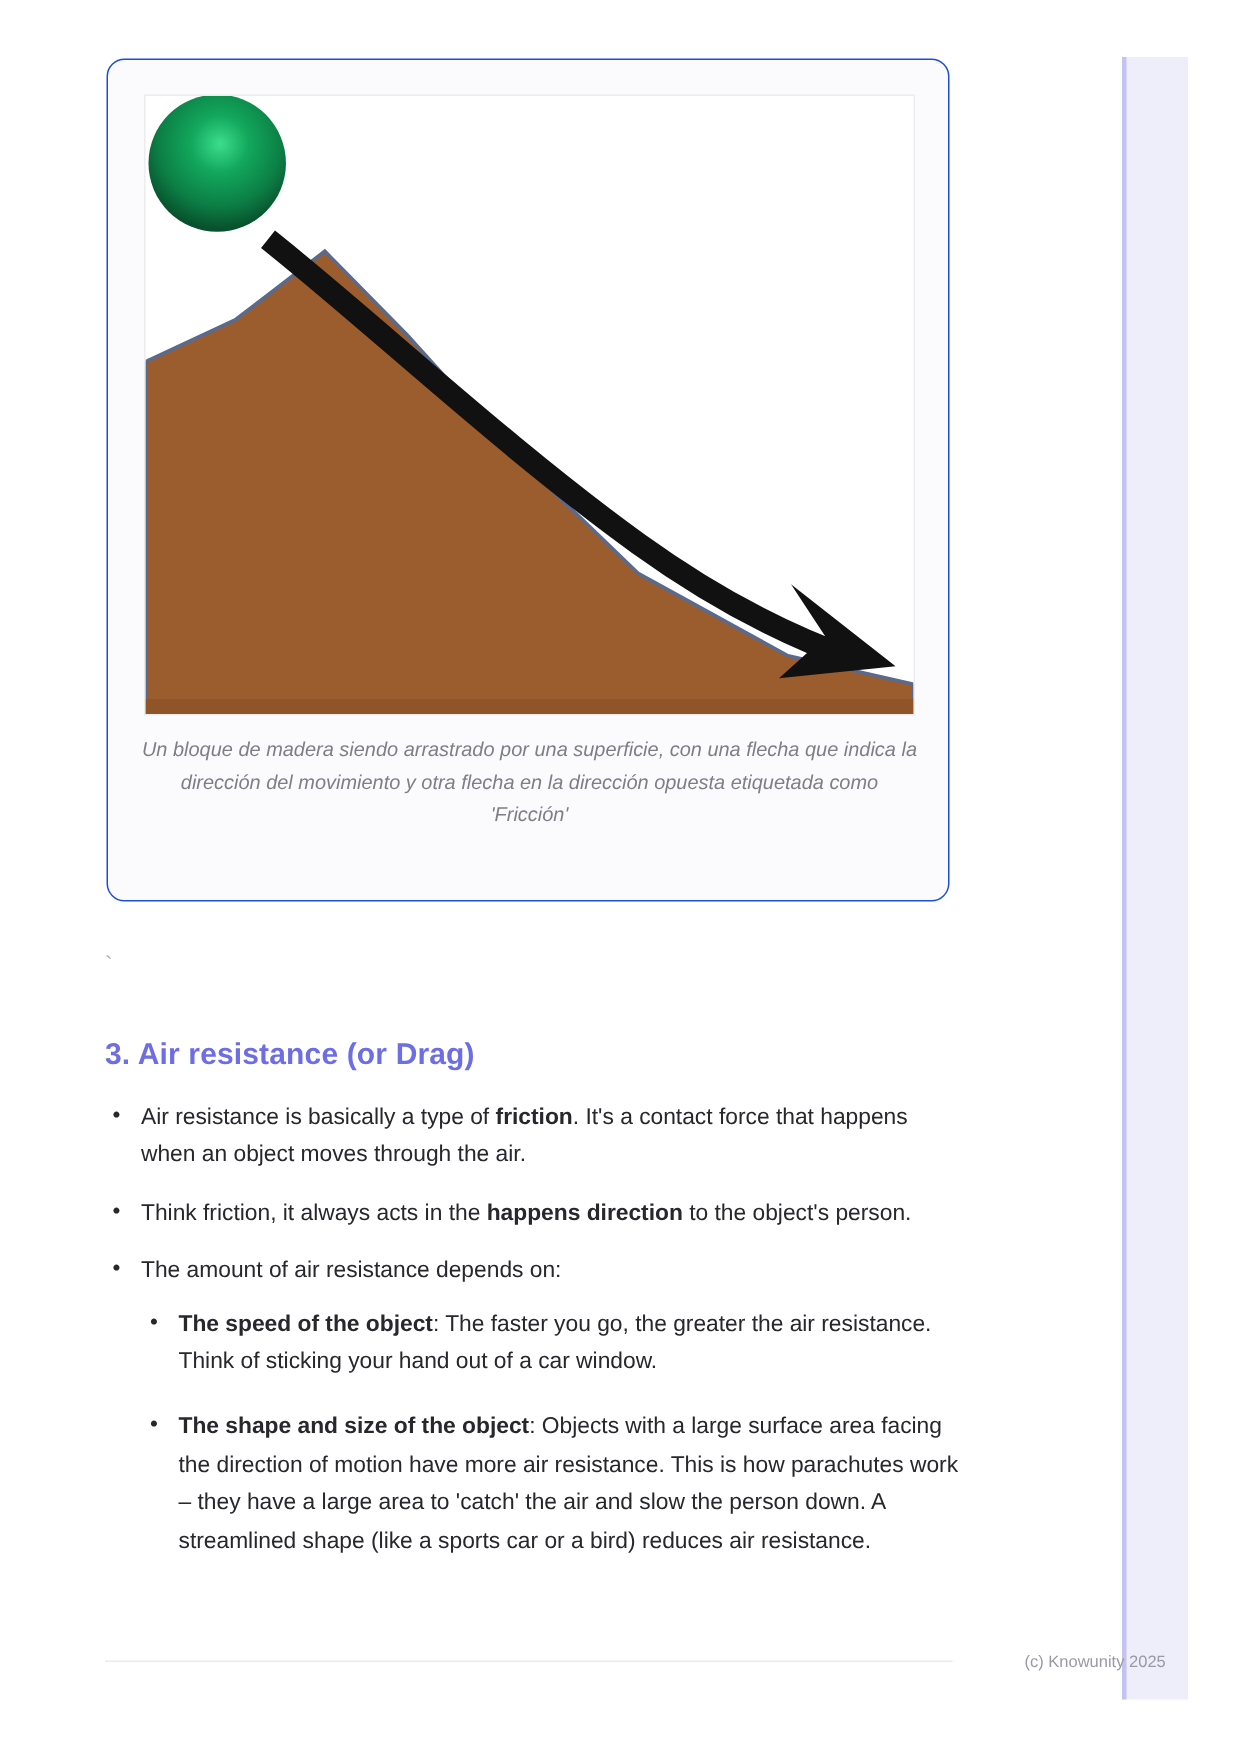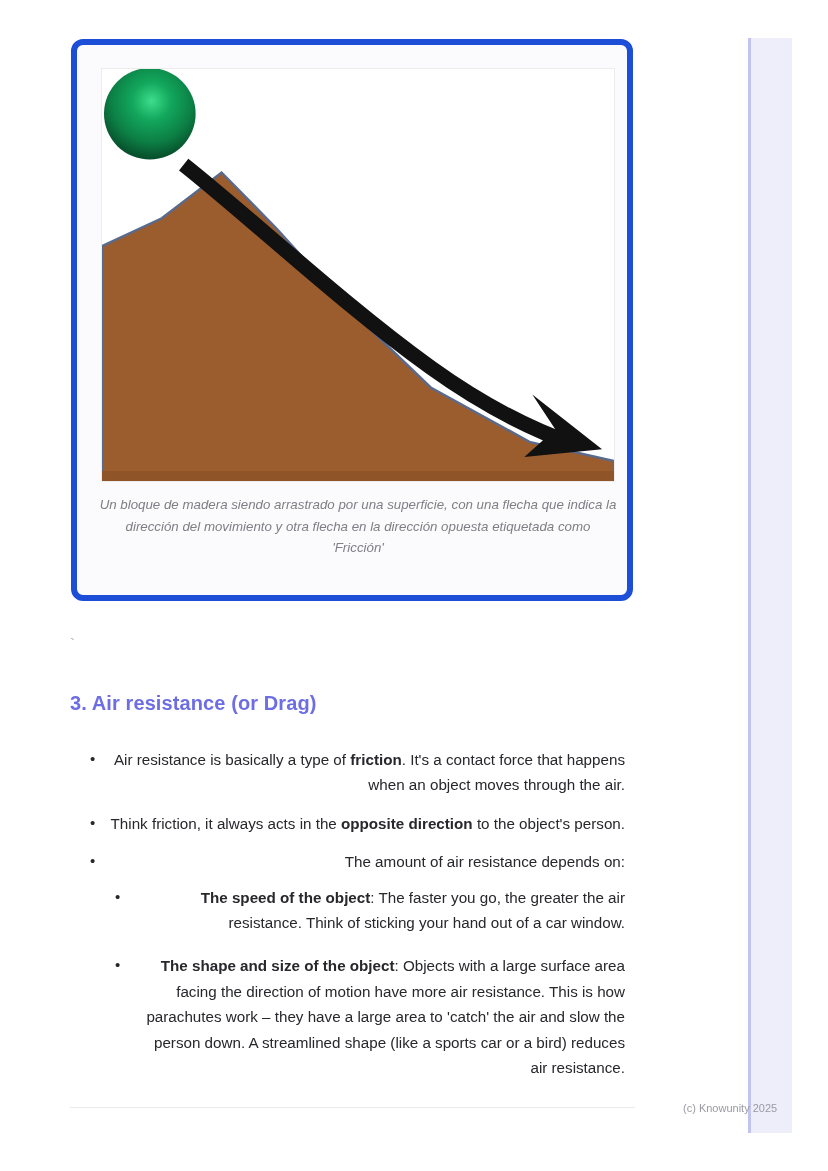--- a/index.html
+++ b/index.html
@@ -39,21 +39,21 @@
 
   
   #figure-card {
     position: absolute;
     left: 71px;
     top: 39px;
     width: 562px;
     height: 562px;
     box-sizing: border-box;
     background: #fbfbfd;
-    border: 6px solid #1d4ed8;
+    border: 1px solid #1d4ed8;
     border-radius: 12px;
   }
   #figure-image {
     position: absolute;
     left: 24px;
     top: 23px;
     width: 514px;
     height: 414px;
     background: #ffffff;
     border: 1px solid #ececed;
@@ -100,23 +100,22 @@
     position: absolute;
     left: 70px;
     top: 732px;
     width: 570px;
     font-size: 15.2px;
     line-height: 25.4px;
     color: #27272c;
   }
   ul.lvl1 {
     list-style: none;
-    margin: 15px;
+    margin: 0;
     padding: 0;
-    text-align: right;
   }
   ul.lvl1 > li {
     position: relative;
     padding-left: 24px;
     margin-bottom: 13px;
   }
   ul.lvl1 > li:before {
     content: "\2022";
     position: absolute;
     left: 5px;
@@ -197,21 +196,21 @@
     <div id="figure-caption">Un bloque de madera siendo arrastrado por una superficie, con una flecha que indica la dirección del movimiento y otra flecha en la dirección opuesta etiquetada como 'Fricción'</div>
   </div>
 
   <div id="stray-backtick">`</div>
 
   <h2 id="section-heading" style="margin: 0px; color: rgb(110, 110, 228);">3. Air resistance (or Drag)</h2>
 
   <div id="body-list">
     <ul class="lvl1" id="bullets-root">
         <li><span>Air resistance is basically a type of </span><span class="b">friction</span><span>. It's a contact force that happens when an object moves through the air.</span></li>
-        <li><span>Think friction, it always acts in the </span><span class="b">opposite direction</span><span> to the object's person.</span></li>
+        <li><span>Think friction, it always acts in the </span><span class="b">happens direction</span><span> to the object's person.</span></li>
         <li><span>The amount of air resistance depends on:</span><ul class="lvl2">
             <li><span class="b">The speed of the object</span><span>: The faster you go, the greater the air resistance. Think of sticking your hand out of a car window.</span></li>
             <li><span class="b">The shape and size of the object</span><span>: Objects with a large surface area facing the direction of motion have more air resistance. This is how parachutes work – they have a large area to 'catch' the air and slow the person down. A streamlined shape (like a sports car or a bird) reduces air resistance.</span></li>
           </ul></li>
       </ul>
   </div>
 
   <div id="footer-divider"></div>
   <div id="watermark">(c) Knowunity 2025</div>
 

